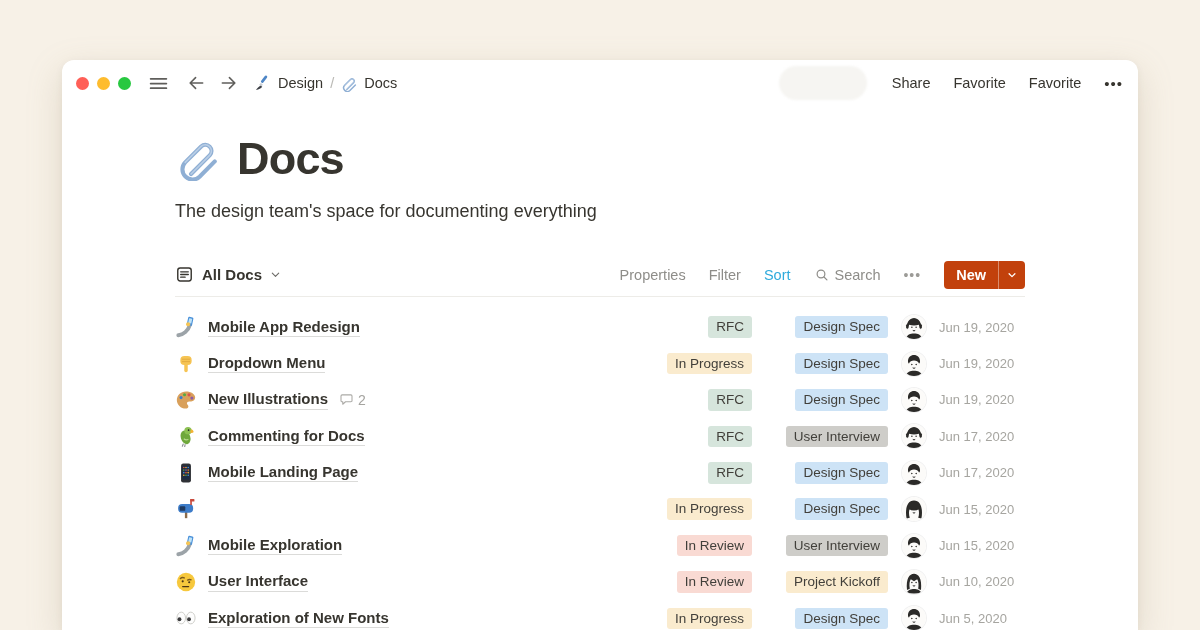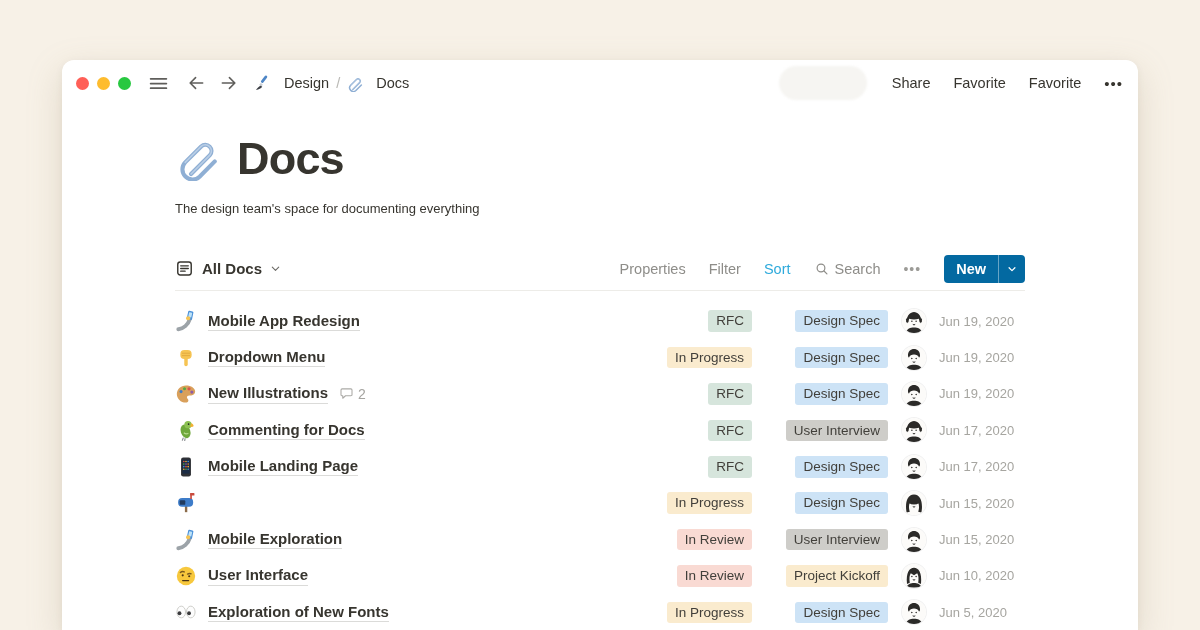--- a/index.html
+++ b/index.html
@@ -10,33 +10,33 @@
             border-radius:12px 12px 0 0; box-shadow:0 12px 34px rgba(170,150,120,.28), 0 2px 8px rgba(0,0,0,.05); }
 
   
   .titlebar { display:flex; align-items:center; height:46px; padding:0 15px 0 14px; }
   .traffic { display:flex; align-items:center; gap:8px; }
   .light { width:13px; height:13px; border-radius:50%; }
   .tb-icon { display:inline-flex; align-items:center; justify-content:center; }
   .hamburger { margin-left:17px; }
   .nav-arrows { display:flex; gap:13px; margin-left:17px; }
   .breadcrumb { display:flex; align-items:center; margin-left:15px; font-size:14.5px; }
-  .breadcrumb .crumb { display:flex; align-items:center; gap:12px; }
+  .breadcrumb .crumb { display:flex; align-items:center; gap:6px; }
   .crumb-sep { color:#B9B8B4; padding:0 7px; }
   .titlebar-right { margin-left:auto; display:flex; align-items:center; gap:23px; font-size:14.5px; }
   .blur-blob { width:88px; height:34px; border-radius:17px; background:#F6F5F2; filter:blur(1px); margin-right:2px; }
   .tb-action { cursor:default; }
   .tb-dots { color:#37352F; font-size:15px; letter-spacing:1px; }
 
   
   .content { padding:26px 113px 0 113px; }
 
   .page-header { display:flex; align-items:center; gap:15px; height:54px; }
   .page-title { font-size:45px; font-weight:700; letter-spacing:-0.8px; color:#37352F; }
-  .page-desc { margin-top:15px; font-size:13px; color:#37352F; }
+  .page-desc { margin-top:15px; font-size:18px; color:#37352F; }
 
   .toolbar { margin-top:31px; height:44px; display:flex; align-items:center; border-bottom:1px solid #EDECE8;justify-content:center; }
   .view-switcher { display:flex; align-items:center; gap:8px; font-size:15px; font-weight:700; }
   .toolbar-right { margin-left:auto; display:flex; align-items:center; gap:23px; font-size:14.5px; color:#8E8D89; }
   .tb-sort { }
   .search-group { display:flex; align-items:center; gap:5px; }
   .toolbar-dots { letter-spacing:1px; font-size:14px; color:#9C9B97; }
   .new-button { display:flex; align-items:stretch; height:28px; border-radius:4px; overflow:hidden; color:#fff; font-weight:700; font-size:14.5px; }
   .new-main { display:flex; align-items:center; padding:0 12px; }
   .new-caret { width:27px; display:flex; align-items:center; justify-content:center; border-left:1px solid rgba(255,255,255,.4); }
@@ -257,21 +257,21 @@
         <span class="search-group">
           <span class="tb-icon">
             <svg width="16" height="16" viewBox="0 0 24 24">
                 <circle cx="10.5" cy="10.5" r="5.8" fill="none" stroke="#8E8D89" stroke-width="1.8"></circle>
                 <path d="M15 15 l4.4 4.4" stroke="#8E8D89" stroke-width="1.8" stroke-linecap="round"></path>
               </svg>
           </span>
           <span>Search</span>
         </span>
         <span class="toolbar-dots">•••</span>
-        <span class="new-button" style="background-color: #0369a1;">
+        <span class="new-button" style="background-color: #c2410c;">
           <span class="new-main">New</span>
           <span class="new-caret">
             <svg width="10" height="10" viewBox="0 0 24 24">
                 <path d="M5 9 l7 7 7-7" fill="none" stroke="#FFFFFF" stroke-width="3" stroke-linecap="round" stroke-linejoin="round"></path>
               </svg>
           </span>
         </span>
       </div>
     </div>
 

